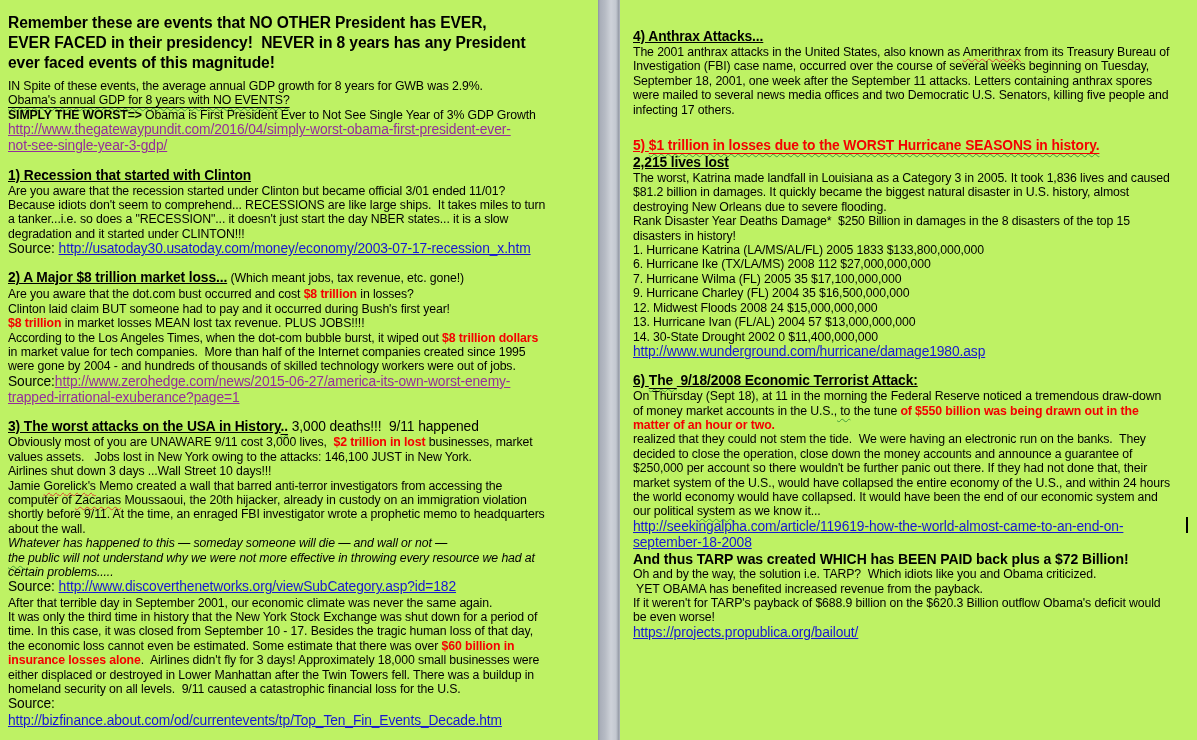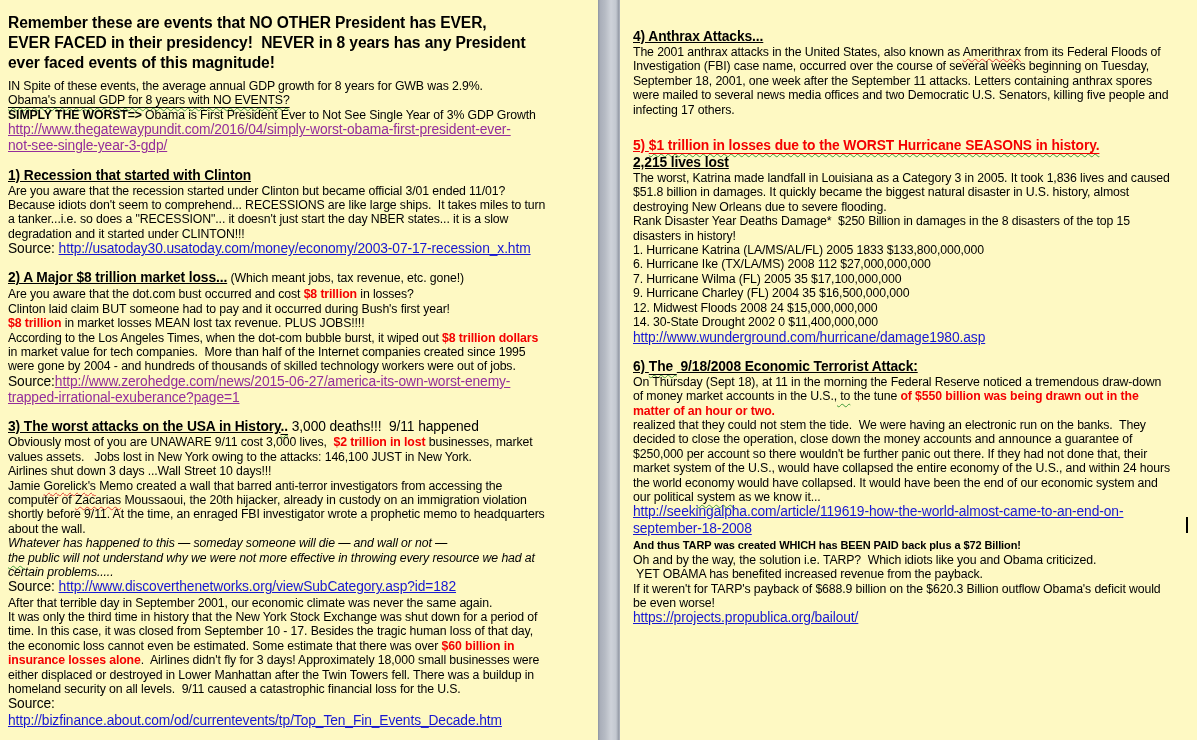--- a/index.html
+++ b/index.html
@@ -4,38 +4,38 @@
 <style>
   html, body { margin: 0; padding: 0; background: #ffffff; }
   body {
     width: 1197px; height: 740px;
     position: relative; overflow: hidden;
     font-family: "Liberation Sans", "DejaVu Sans", sans-serif;
     color: #000;
   }
   .page {
     position: absolute; top: 0; bottom: 0;
-    background: #fef9c3; overflow: hidden;
+    background: #bef264; overflow: hidden;
     box-sizing: border-box;
   }
   #page-left  { left: 0;     width: 598px; padding: 13px 2px 0 8px; }
   #page-right { left: 620px; width: 577px; padding: 28px 18px 0 13px; }
   #divider {
     position: absolute; top: 0; bottom: 0; left: 598px; width: 22px;
     background: linear-gradient(90deg,
       #8d94a0 0px, #a9aeb9 2px, #b6bbc4 7px, #ced2d9 13px,
       #c3c8d0 18px, #9aa0ab 20.5px, #b0b5bf 22px);
   }
   .line { white-space: pre; }
   .blk { margin: 0; }
   .blk-title { font-size: 15.6px; line-height: 20px; font-weight: bold; letter-spacing: -0.1px; margin-bottom: 6px; }
   .blk-p     { font-size: 12.3px; line-height: 14.4px; letter-spacing: -0.12px; }
   .blk-src   { font-size: 13.8px; line-height: 16.2px; letter-spacing: -0.1px; }
   .blk-head  { font-size: 13.8px; line-height: 17px; margin-top: 12px; letter-spacing: -0.1px; }
-  .blk-strong{ font-size: 11px; line-height: 16px; letter-spacing: -0.1px; }
+  .blk-strong{ font-size: 14px; line-height: 16px; letter-spacing: -0.1px; }
   .blk-gap   { height: 8px; }
   .page > .blk-head:first-child { margin-top: 0; }
 
   .b  { font-weight: bold; }
   .i  { font-style: italic; }
   .u  { text-decoration-line: underline; }
   .r  { color: #f40000; font-weight: bold; }
   .lb { color: #1717d1; text-decoration-line: underline; }
   .lp { color: #942e9b; text-decoration-line: underline; }
   .gw { text-decoration-line: underline; text-decoration-style: wavy;
@@ -126,42 +126,43 @@
       <div class="line"><span class="">Source:</span></div>
       <div class="line"><span class="lb">http://bizfinance.about.com/od/currentevents/tp/Top_Ten_Fin_Events_Decade.htm</span></div>
     </div>
   </div>
 <div id="divider"></div>
 <div id="page-right" class="page">
     <div class="blk blk-head">
       <div class="line"><span class="b u">4) Anthrax Attacks...</span></div>
     </div>
     <div class="blk blk-p">
-      <div class="line"><span class="">The 2001 anthrax attacks in the United States, also known as </span><span class="rw">Amerithrax</span><span class=""> from its Federal Floods of</span></div>
+      <div class="line"><span class="">The 2001 anthrax attacks in the United States, also known as </span><span class="rw">Amerithrax</span><span class=""> from its Treasury Bureau of</span></div>
       <div class="line"><span class="">Investigation (FBI) case name, occurred over the course of several weeks beginning on Tuesday,</span></div>
       <div class="line"><span class="">September 18, 2001, one week after the September 11 attacks. Letters containing anthrax spores</span></div>
       <div class="line"><span class="">were mailed to several news media offices and two Democratic U.S. Senators, killing five people and</span></div>
       <div class="line"><span class="">infecting 17 others.</span></div>
     </div>
     <div class="blk blk-gap"></div>
     <div class="blk blk-head">
       <div class="line"><span class="b u r">5) </span><span class="gw"><span class="b u r">$1 trillion in losses due to the WORST Hurricane SEASONS in history.</span></span></div>
       <div class="line"><span class="b u">2,215 lives lost</span></div>
     </div>
     <div class="blk blk-p">
       <div class="line"><span class="">The worst, Katrina made landfall in Louisiana as a Category 3 in 2005. It took 1,836 lives and caused</span></div>
-      <div class="line"><span class="">$51.8 billion in damages. It quickly became the biggest natural disaster in U.S. history, almost</span></div>
+      <div class="line"><span class="">$81.2 billion in damages. It quickly became the biggest natural disaster in U.S. history, almost</span></div>
       <div class="line"><span class="">destroying New Orleans due to severe flooding.</span></div>
       <div class="line"><span class="">Rank Disaster Year Deaths Damage*  $250 Billion in damages in the 8 disasters of the top 15</span></div>
       <div class="line"><span class="">disasters in history!</span></div>
       <div class="line"><span class="">1. Hurricane Katrina (LA/MS/AL/FL) 2005 1833 $133,800,000,000</span></div>
       <div class="line"><span class="">6. Hurricane Ike (TX/LA/MS) 2008 112 $27,000,000,000</span></div>
       <div class="line"><span class="">7. Hurricane Wilma (FL) 2005 35 $17,100,000,000</span></div>
       <div class="line"><span class="">9. Hurricane Charley (FL) 2004 35 $16,500,000,000</span></div>
       <div class="line"><span class="">12. Midwest Floods 2008 24 $15,000,000,000</span></div>
+      <div class="line"><span class="">13. Hurricane Ivan (FL/AL) 2004 57 $13,000,000,000</span></div>
       <div class="line"><span class="">14. 30-State Drought 2002 0 $11,400,000,000</span></div>
     </div>
     <div class="blk blk-src">
       <div class="line"><span class="lb">http://www.wunderground.com/hurricane/damage1980.asp</span></div>
     </div>
     <div class="blk blk-head">
       <div class="line"><span class="b u">6) </span><span class="gw"><span class="b u">The </span></span><span class="b u"> 9/18/2008 Economic Terrorist Attack:</span></div>
     </div>
     <div class="blk blk-p">
       <div class="line"><span class="">On Thursday (Sept 18), at 11 in the morning the Federal Reserve noticed a tremendous draw-down</span></div>

